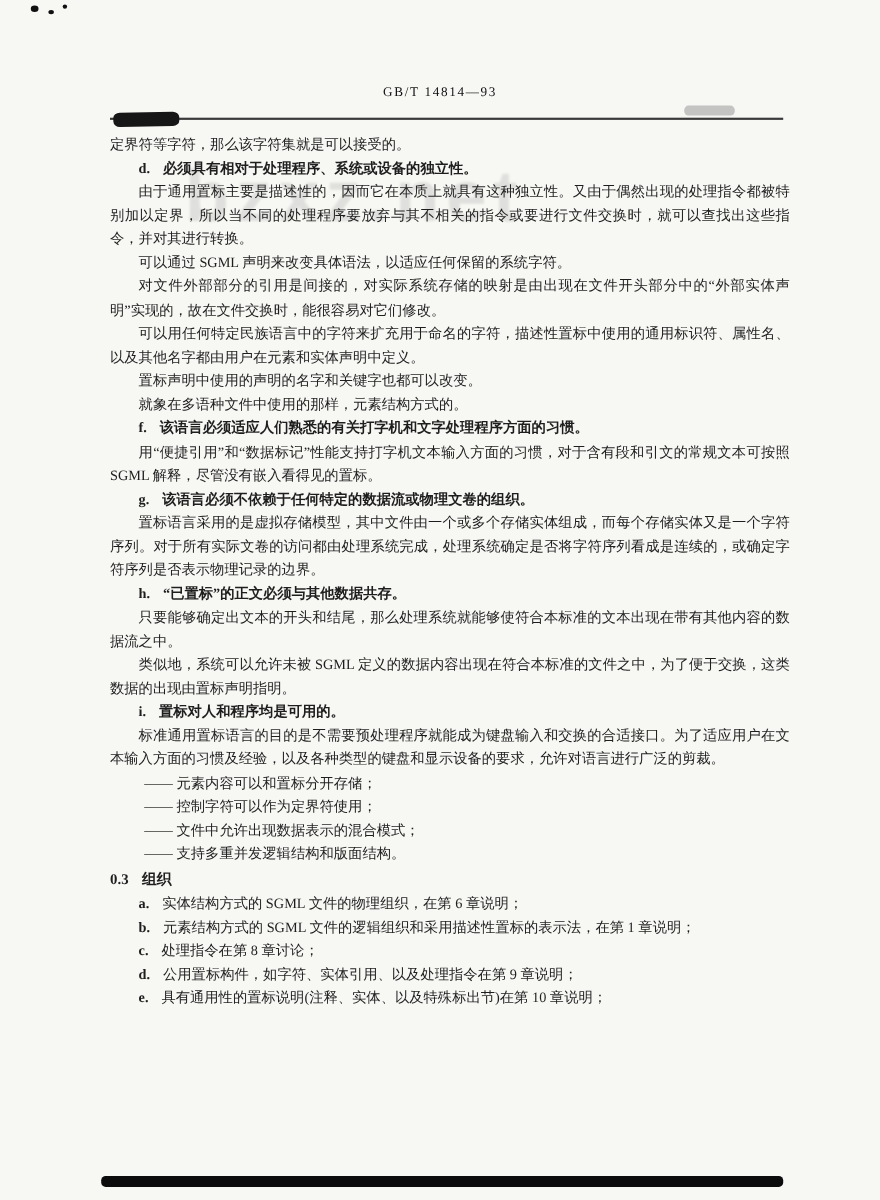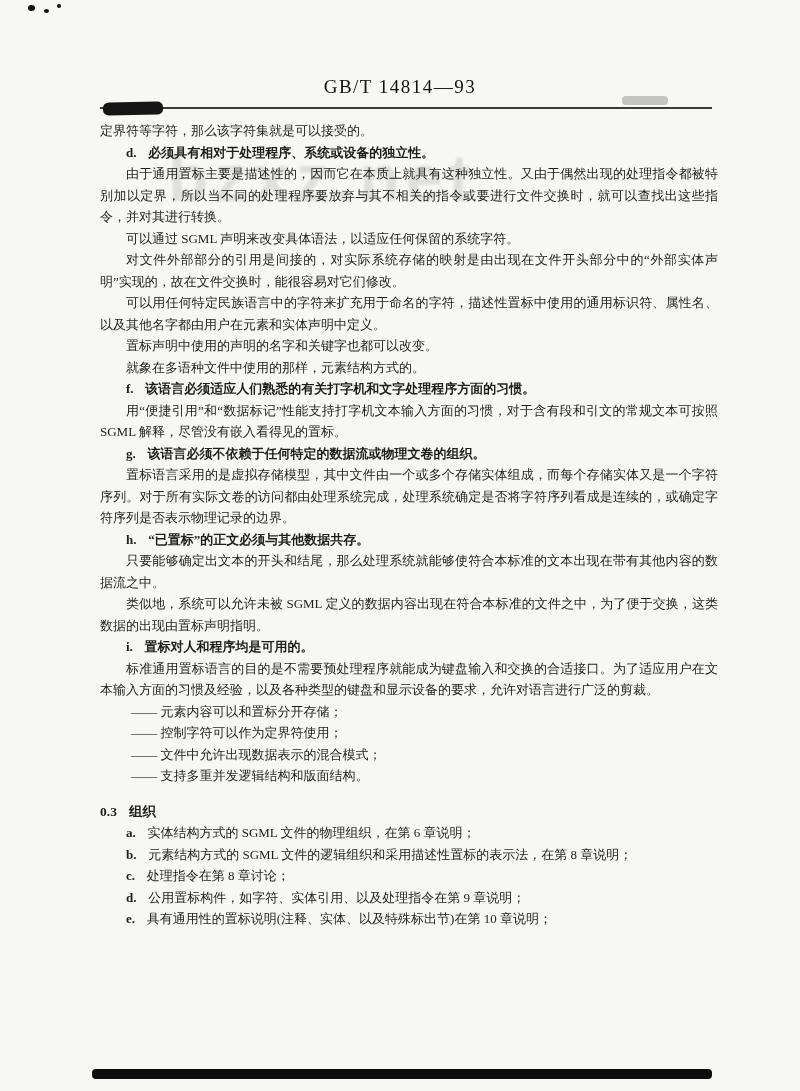--- a/index.html
+++ b/index.html
@@ -1,35 +1,35 @@
 <!DOCTYPE html>
 <html><head>
 <meta charset="utf-8">
 <style>
   *{box-sizing:border-box}
   html,body{margin:0;padding:0}
   body{background:#d9d9d7;font-family:"Liberation Serif","DejaVu Serif",serif}
   .page{position:relative;width:800px;height:1091px;margin:0 auto;background:#f7f7f4;overflow:hidden;color:#1e1e1e}
-  .header{position:absolute;top:76px;left:0;width:100%;text-align:center;font-size:19px;letter-spacing:1.5px;color:#111}
+  .header{position:absolute;top:76px;left:0;width:100%;text-align:center;font-size:12px;letter-spacing:1.5px;color:#111}
   .header-rule{position:absolute;top:107px;left:100px;width:612px;height:2px;background:#3a3a3a}
   .smudge-left{position:absolute;top:102px;left:103px;width:60px;height:13px;background:#161616;border-radius:6px/5px;transform:rotate(-1deg)}
   .smudge-right{position:absolute;top:96px;left:622px;width:46px;height:9px;background:#9a9a9a;opacity:.55;border-radius:4px}
   .speck{position:absolute;background:#101010;border-radius:50%}
   .speck.s1{top:5px;left:28px;width:7px;height:6px}
   .speck.s2{top:9px;left:44px;width:5px;height:4px}
   .speck.s3{top:4px;left:57px;width:4px;height:4px}
   .bottom-bar{position:absolute;top:1069px;left:92px;width:620px;height:10px;background:#0c0c0c;border-radius:4px}
   .watermark{position:absolute;top:140px;left:168px;font-size:66px;font-weight:bold;color:#777;opacity:.18;letter-spacing:6px;filter:blur(1px);font-family:"Liberation Sans",sans-serif;pointer-events:none}
   .content{position:absolute;top:120px;left:100px;width:618px;font-size:13px;line-height:21.5px;text-align:justify}
   .blk{margin:0}
   .cont{text-indent:0}
   .para{text-indent:2em}
   .clause{text-indent:2em;font-weight:bold}
   .dash{text-indent:2.4em}
-  .heading{font-weight:bold;font-size:13.5px;margin-top:14px}
+  .heading{font-weight:bold;font-size:13.5px;margin-top:2px}
   .list{text-indent:2em}
   .lbl{margin-right:.9em}
   .list .lbl{font-weight:bold}
 </style>
 </head>
 <body>
 
 <div class="page">
 
   <div class="speck s1"></div>
@@ -69,20 +69,20 @@
     <div class="blk para">标准通用置标语言的目的是不需要预处理程序就能成为键盘输入和交换的合适接口。为了适应用户在文本输入方面的习惯及经验，以及各种类型的键盘和显示设备的要求，允许对语言进行广泛的剪裁。</div>
 
     <div class="blk dash">—— 元素内容可以和置标分开存储；</div>
     <div class="blk dash">—— 控制字符可以作为定界符使用；</div>
     <div class="blk dash">—— 文件中允许出现数据表示的混合模式；</div>
     <div class="blk dash">—— 支持多重并发逻辑结构和版面结构。</div>
 
     <div class="blk heading"><span class="lbl">0.3</span><span>组织</span></div>
 
     <div class="blk list"><span class="lbl">a.</span><span>实体结构方式的 SGML 文件的物理组织，在第 6 章说明；</span></div>
-    <div class="blk list"><span class="lbl">b.</span><span>元素结构方式的 SGML 文件的逻辑组织和采用描述性置标的表示法，在第 8 章说明；</span></div>
+    <div class="blk list"><span class="lbl">b.</span><span>元素结构方式的 SGML 文件的逻辑组织和采用描述性置标的表示法，在第 1 章说明；</span></div>
     <div class="blk list"><span class="lbl">c.</span><span>处理指令在第 8 章讨论；</span></div>
     <div class="blk list"><span class="lbl">d.</span><span>公用置标构件，如字符、实体引用、以及处理指令在第 9 章说明；</span></div>
     <div class="blk list"><span class="lbl">e.</span><span>具有通用性的置标说明(注释、实体、以及特殊标出节)在第 10 章说明；</span></div>
   </div>
 
   <div class="bottom-bar"></div>
 </div>
 
 </body></html>

